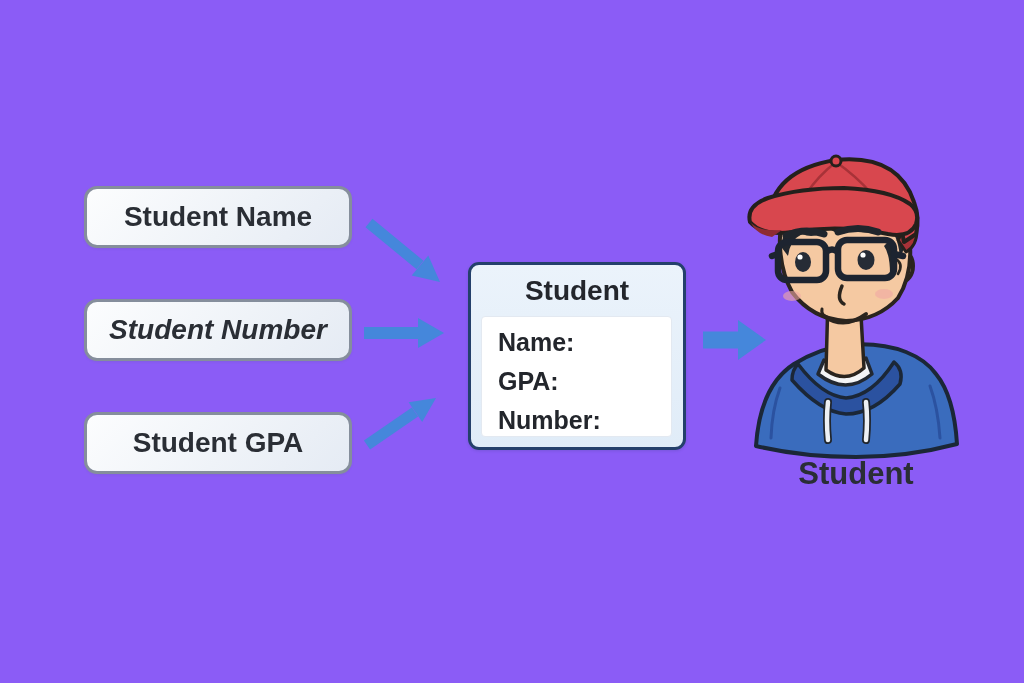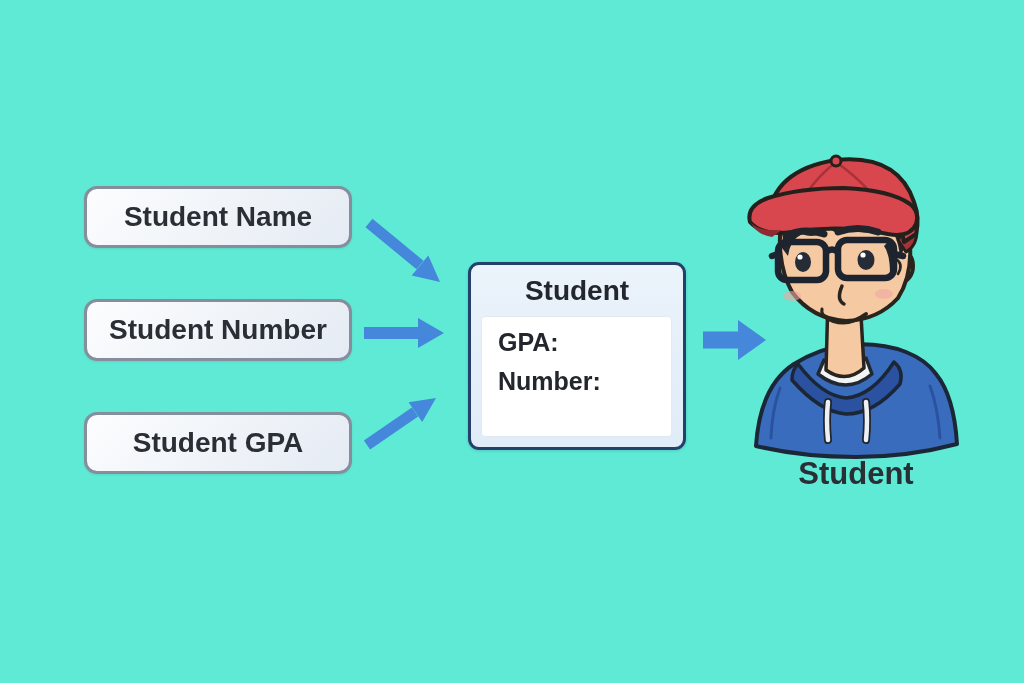--- a/index.html
+++ b/index.html
@@ -3,37 +3,37 @@
 <meta charset="utf-8">
 <style>
   html, body {
     margin: 0; padding: 0;
     background: #ffffff;
     font-family: "Liberation Sans", "DejaVu Sans", sans-serif;
   }
   .canvas {
     position: relative;
     width: 1024px; height: 683px;
-    background: #5eead4;
+    background: #8b5cf6;
     overflow: hidden;
   }
   
   .attr-box {
     position: absolute;
     left: 84px; width: 268px; height: 62px;
     box-sizing: border-box;
     border: 3px solid #858e9c;
     border-radius: 13px;
     background: linear-gradient(135deg, #fcfdfe 0%, #eff3f8 55%, #e5ebf4 100%);
     display: flex; align-items: center; justify-content: center;
     font-size: 28px; font-weight: bold; color: #2a2e35;
     box-shadow: 0 1px 2px rgba(90,100,120,0.15);
   }
   #attr-box-0 { top: 186px; }
-  #attr-box-1 { top: 299px; }
+  #attr-box-1 { top: 299px; font-style: italic; }
   #attr-box-2 { top: 412px; }
 
   
   .class-box {
     position: absolute;
     left: 468px; top: 262px; width: 218px; height: 188px;
     box-sizing: border-box;
     border: 3px solid #24406b;
     border-radius: 11px;
     background: linear-gradient(180deg, #ebf3fb 0%, #e0ecf8 100%);
@@ -94,20 +94,21 @@
     <polygon points="58,4 58,34 84,19" fill="#4587db"></polygon>
   </svg>
   <svg class="arrow-svg" style="left:360px; top:390px;" width="82" height="62" viewBox="0 0 82 62">
     <line x1="7" y1="55" x2="55" y2="22" stroke="#4587db" stroke-width="11"></line>
     <polygon points="76,8 62.2,32 48.6,12.2" fill="#4587db"></polygon>
   </svg>
 
   <div class="class-box">
     <div class="class-title">Student</div>
     <div class="class-fields">
+      <div class="class-field">Name:</div>
       <div class="class-field">GPA:</div>
       <div class="class-field">Number:</div>
     </div>
   </div>
 
   <svg class="arrow-svg" style="left:698px; top:316px;" width="72" height="48" viewBox="0 0 72 48">
     <line x1="5" y1="24" x2="42" y2="24" stroke="#4587db" stroke-width="17"></line>
     <polygon points="40,4 40,44 68,24" fill="#4587db"></polygon>
   </svg>
 

